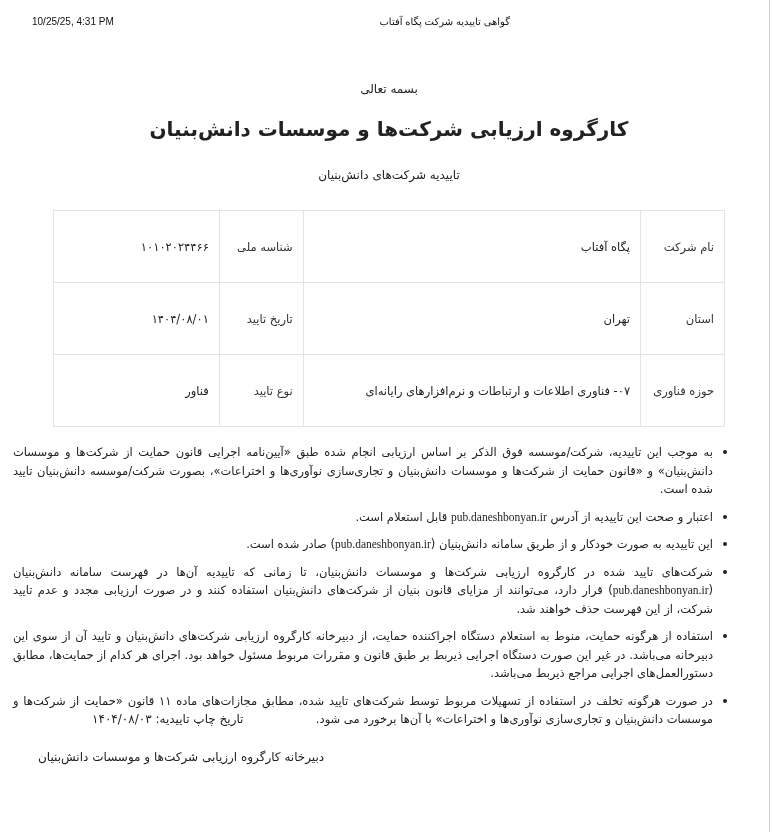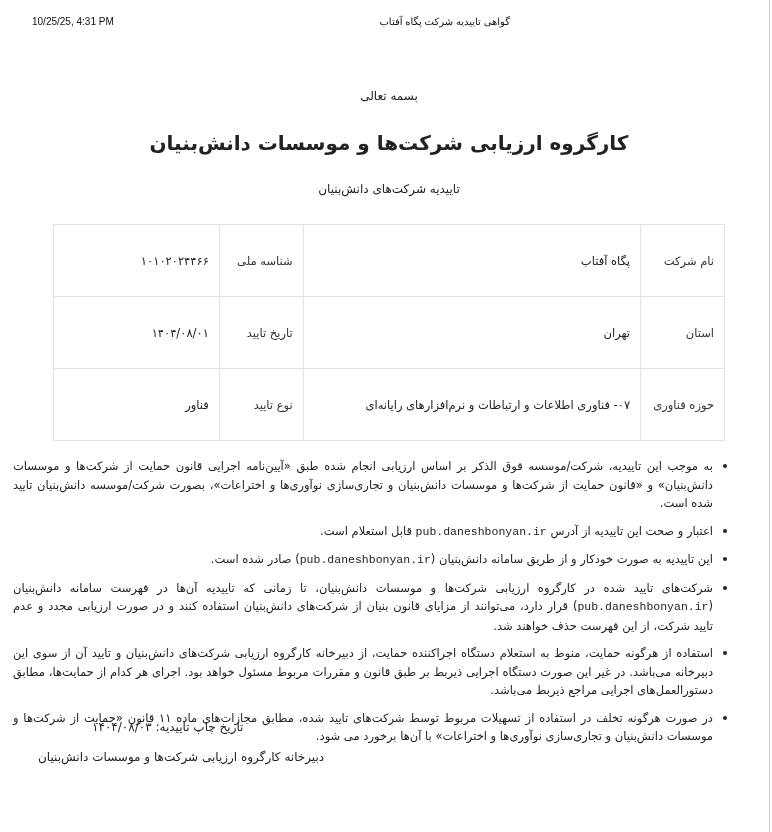--- a/index.html
+++ b/index.html
@@ -49,21 +49,21 @@
   .doc {
     position: absolute;
     top: 66px;
     left: 53px;
     width: 672px;
     direction: rtl;
   }
   .basmala {
     text-align: center;
     font-size: 12px;
-    margin: 18px;
+    margin: 11px;
     height: 24px;
     line-height: 24px;
   }
   .main-title {
     text-align: center;
     font-size: 20px;
     font-weight: bold;
     margin: 8px 0 16px 0;
     height: 34px;
     line-height: 34px;
@@ -113,31 +113,30 @@
     content: "";
     position: absolute;
     right: -14px;
     top: 7px;
     width: 4px;
     height: 4px;
     border-radius: 50%;
     background: #222;
   }
   .latin {
-    font-family: Liberation Mono, monospace;
+    font-family: Liberation Serif, serif;
     direction: ltr;
     unicode-bidi: embed;
   }
   .footer-date {
     position: absolute;
     top: 712px;
     left: 92px;
     direction: rtl;
     font-size: 12px;
-    margin-top: 8px;
   }
   .footer-sign {
     position: absolute;
     top: 750px;
     left: 38px;
     direction: rtl;
     font-size: 12px;
   }
 </style>
 </head>

